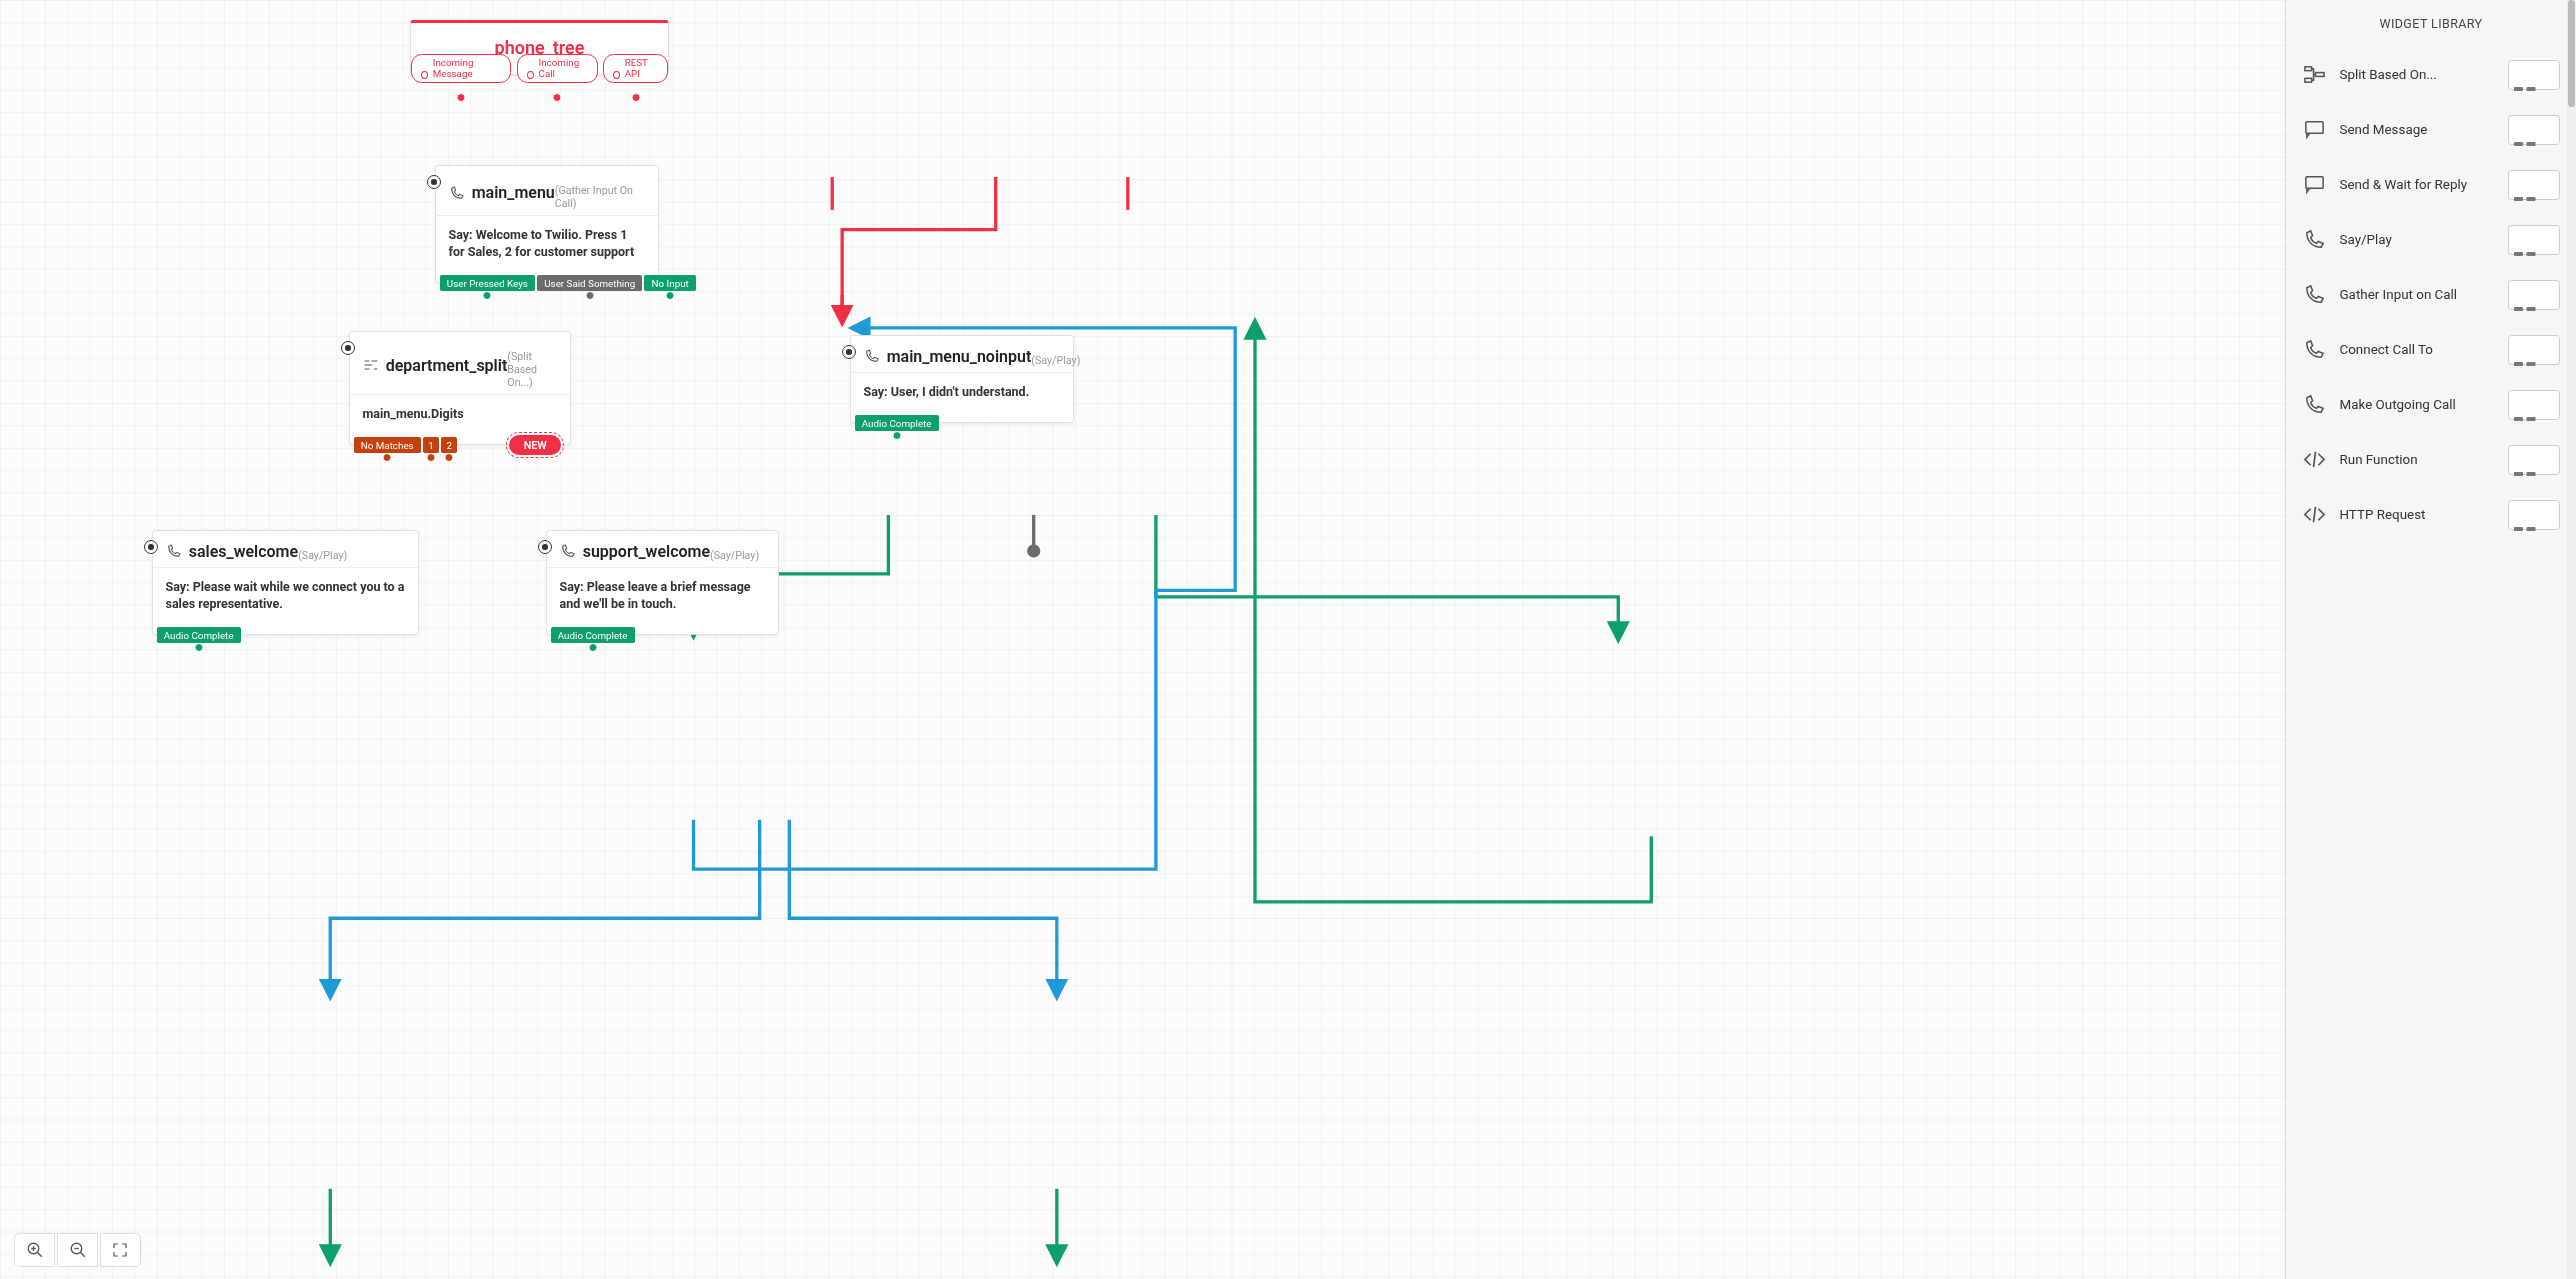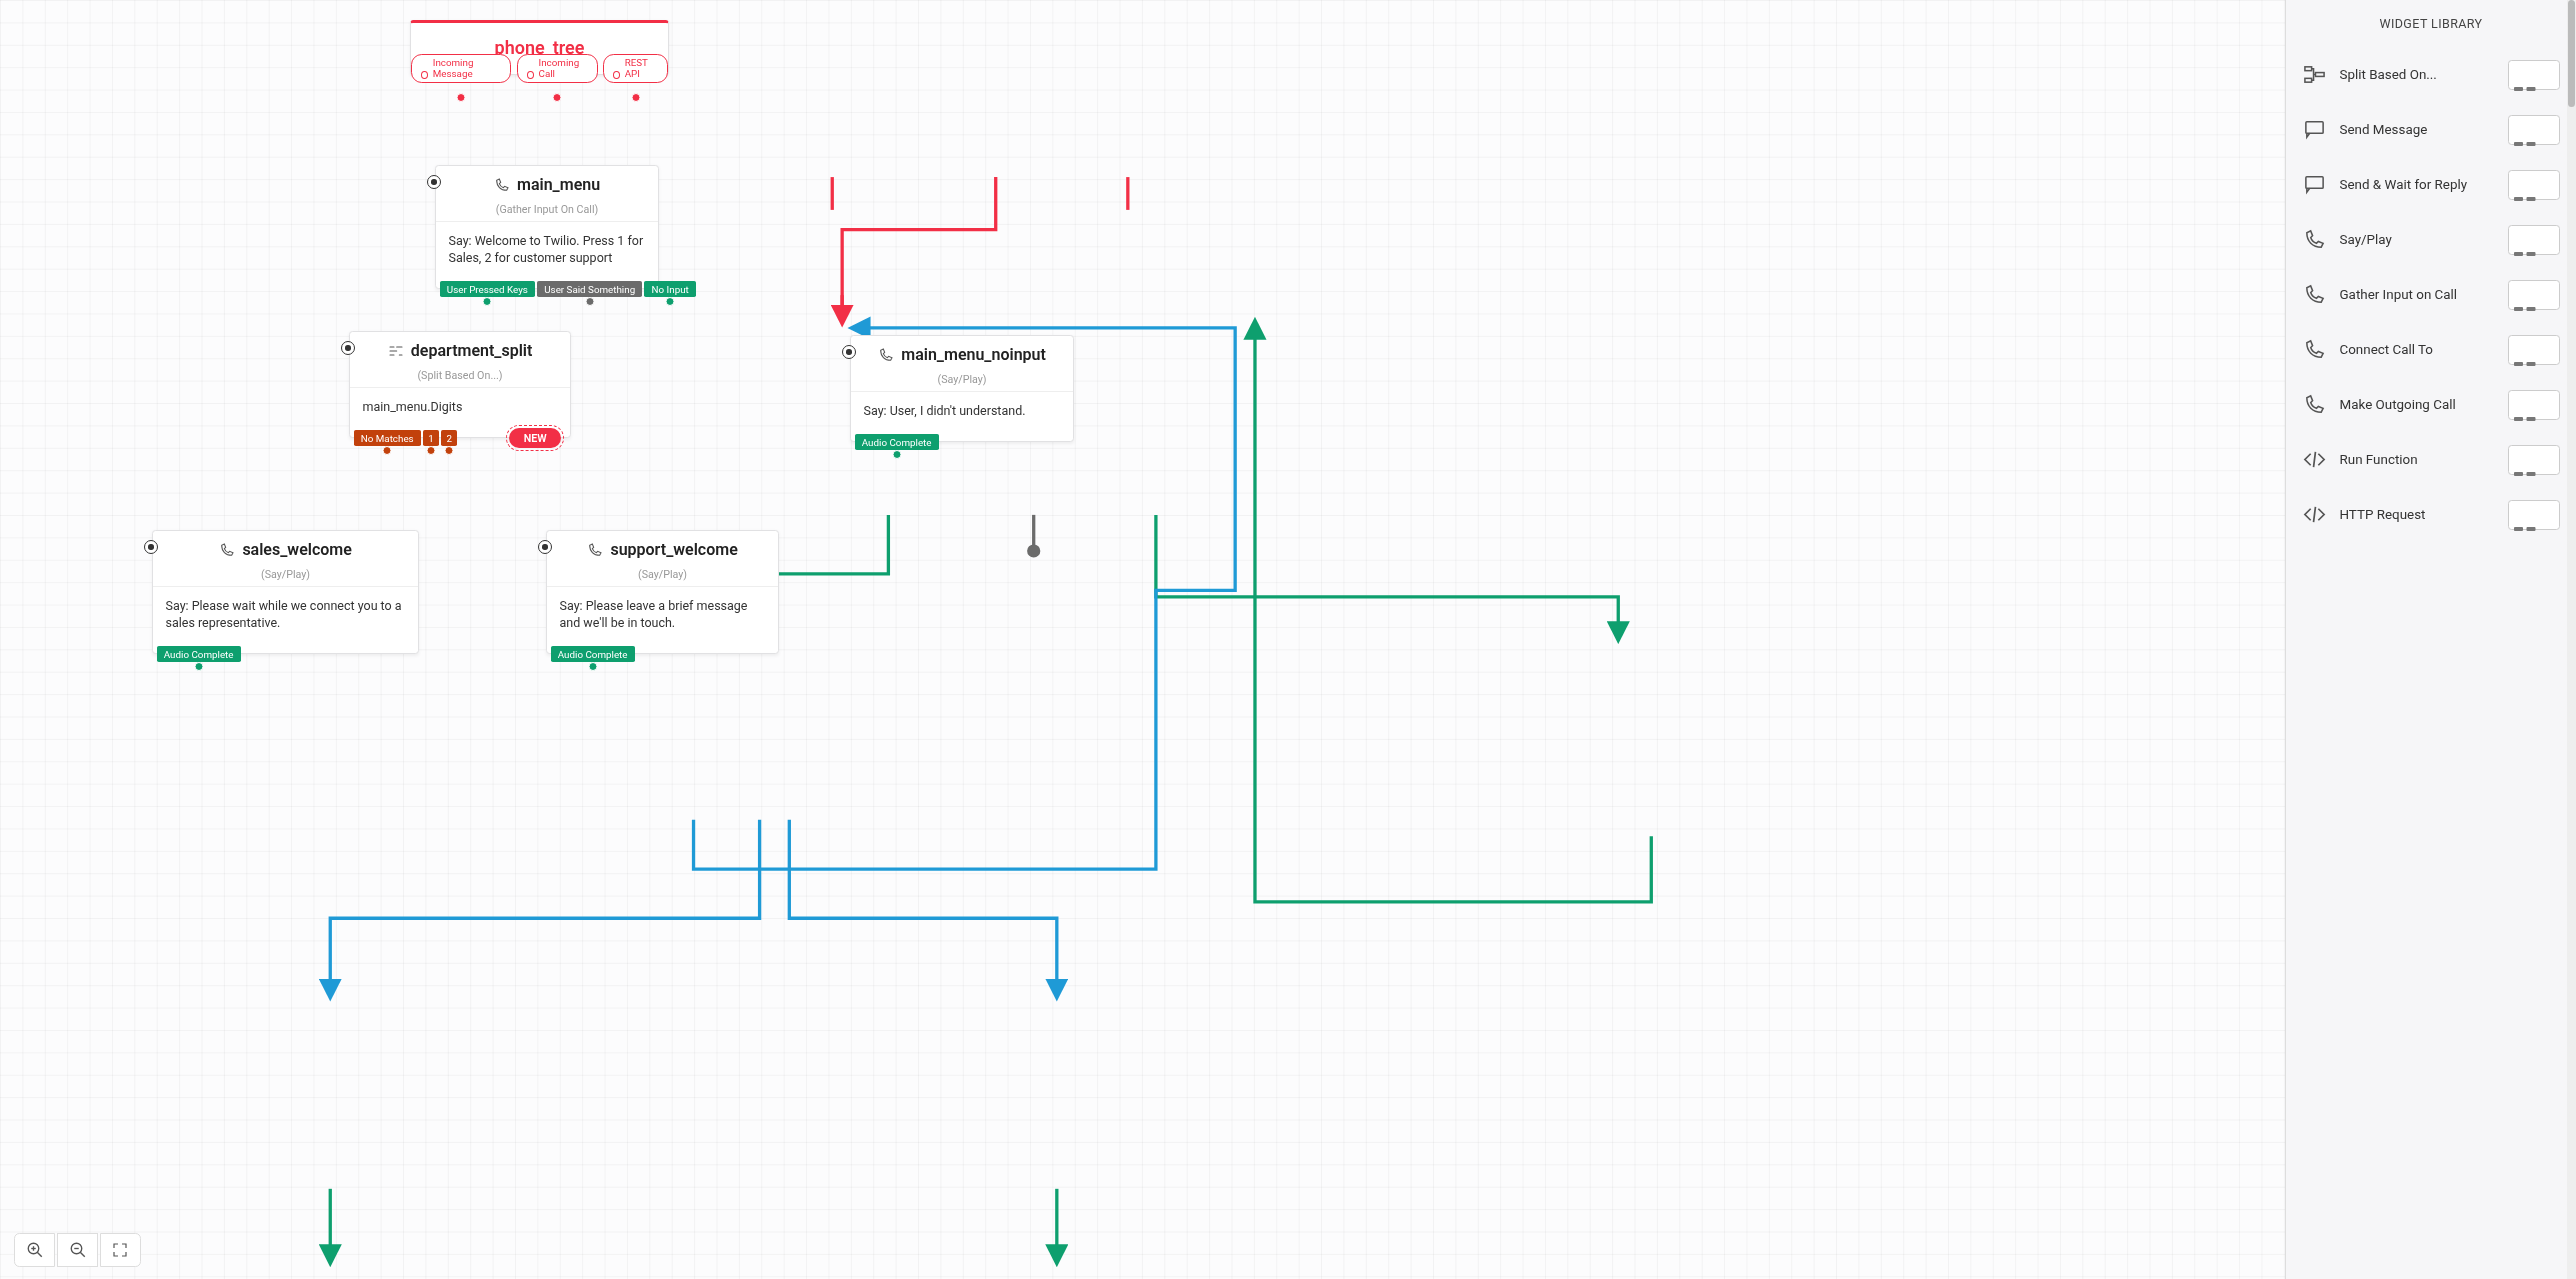--- a/index.html
+++ b/index.html
@@ -24,28 +24,28 @@
     border: 0.9px solid #e1e1e3;
     border-radius: 3.6px;
     box-shadow: 0 1.8px 3.6px rgba(0,0,0,0.06);
     width: 242px;
     overflow: visible;
   }
   .trigger { width: 259px; border-top: 3.6px solid #f22f46; }
   .trigger .title { color:#f22f46; font-weight:600; font-size:18px; text-align:center; padding:14.3px 0 16px; }
 
   .node .head {
-    display:flex; flex-direction:column; align-items:center;
+    display:flex; flex-direction:row; align-items:center;
     border-bottom:0.9px solid #eee; padding:9px 12.5px 5.4px;
     position:relative;
   }
   .node .head .title-row { display:flex; align-items:center; gap:7.2px; }
   .node .head h3 { font-size:16px; font-weight:600; color:#222; }
   .node .head .sub { font-size:10.7px; color:#999; margin-top:9px; }
-  .node .body { padding:10.7px 12.5px 21.5px; font-size:12.5px; color:#333; line-height:1.35; min-height:48px;}
+  .node .body { padding:10.7px 12.5px 21.5px; font-size:12.5px; color:#333; line-height:1.35; min-height:48px;font-weight:bold;}
 
   .input-port {
     position:absolute; left:-9px; top:9px;
     width:14.3px; height:14.3px; border-radius:50%;
     background:#fff; border:1.8px solid #333;
     display:flex; align-items:center; justify-content:center;
   }
   .input-port::after{ content:""; width:5.4px; height:5.4px; border-radius:50%; background:#333; }
 
   .outputs {

